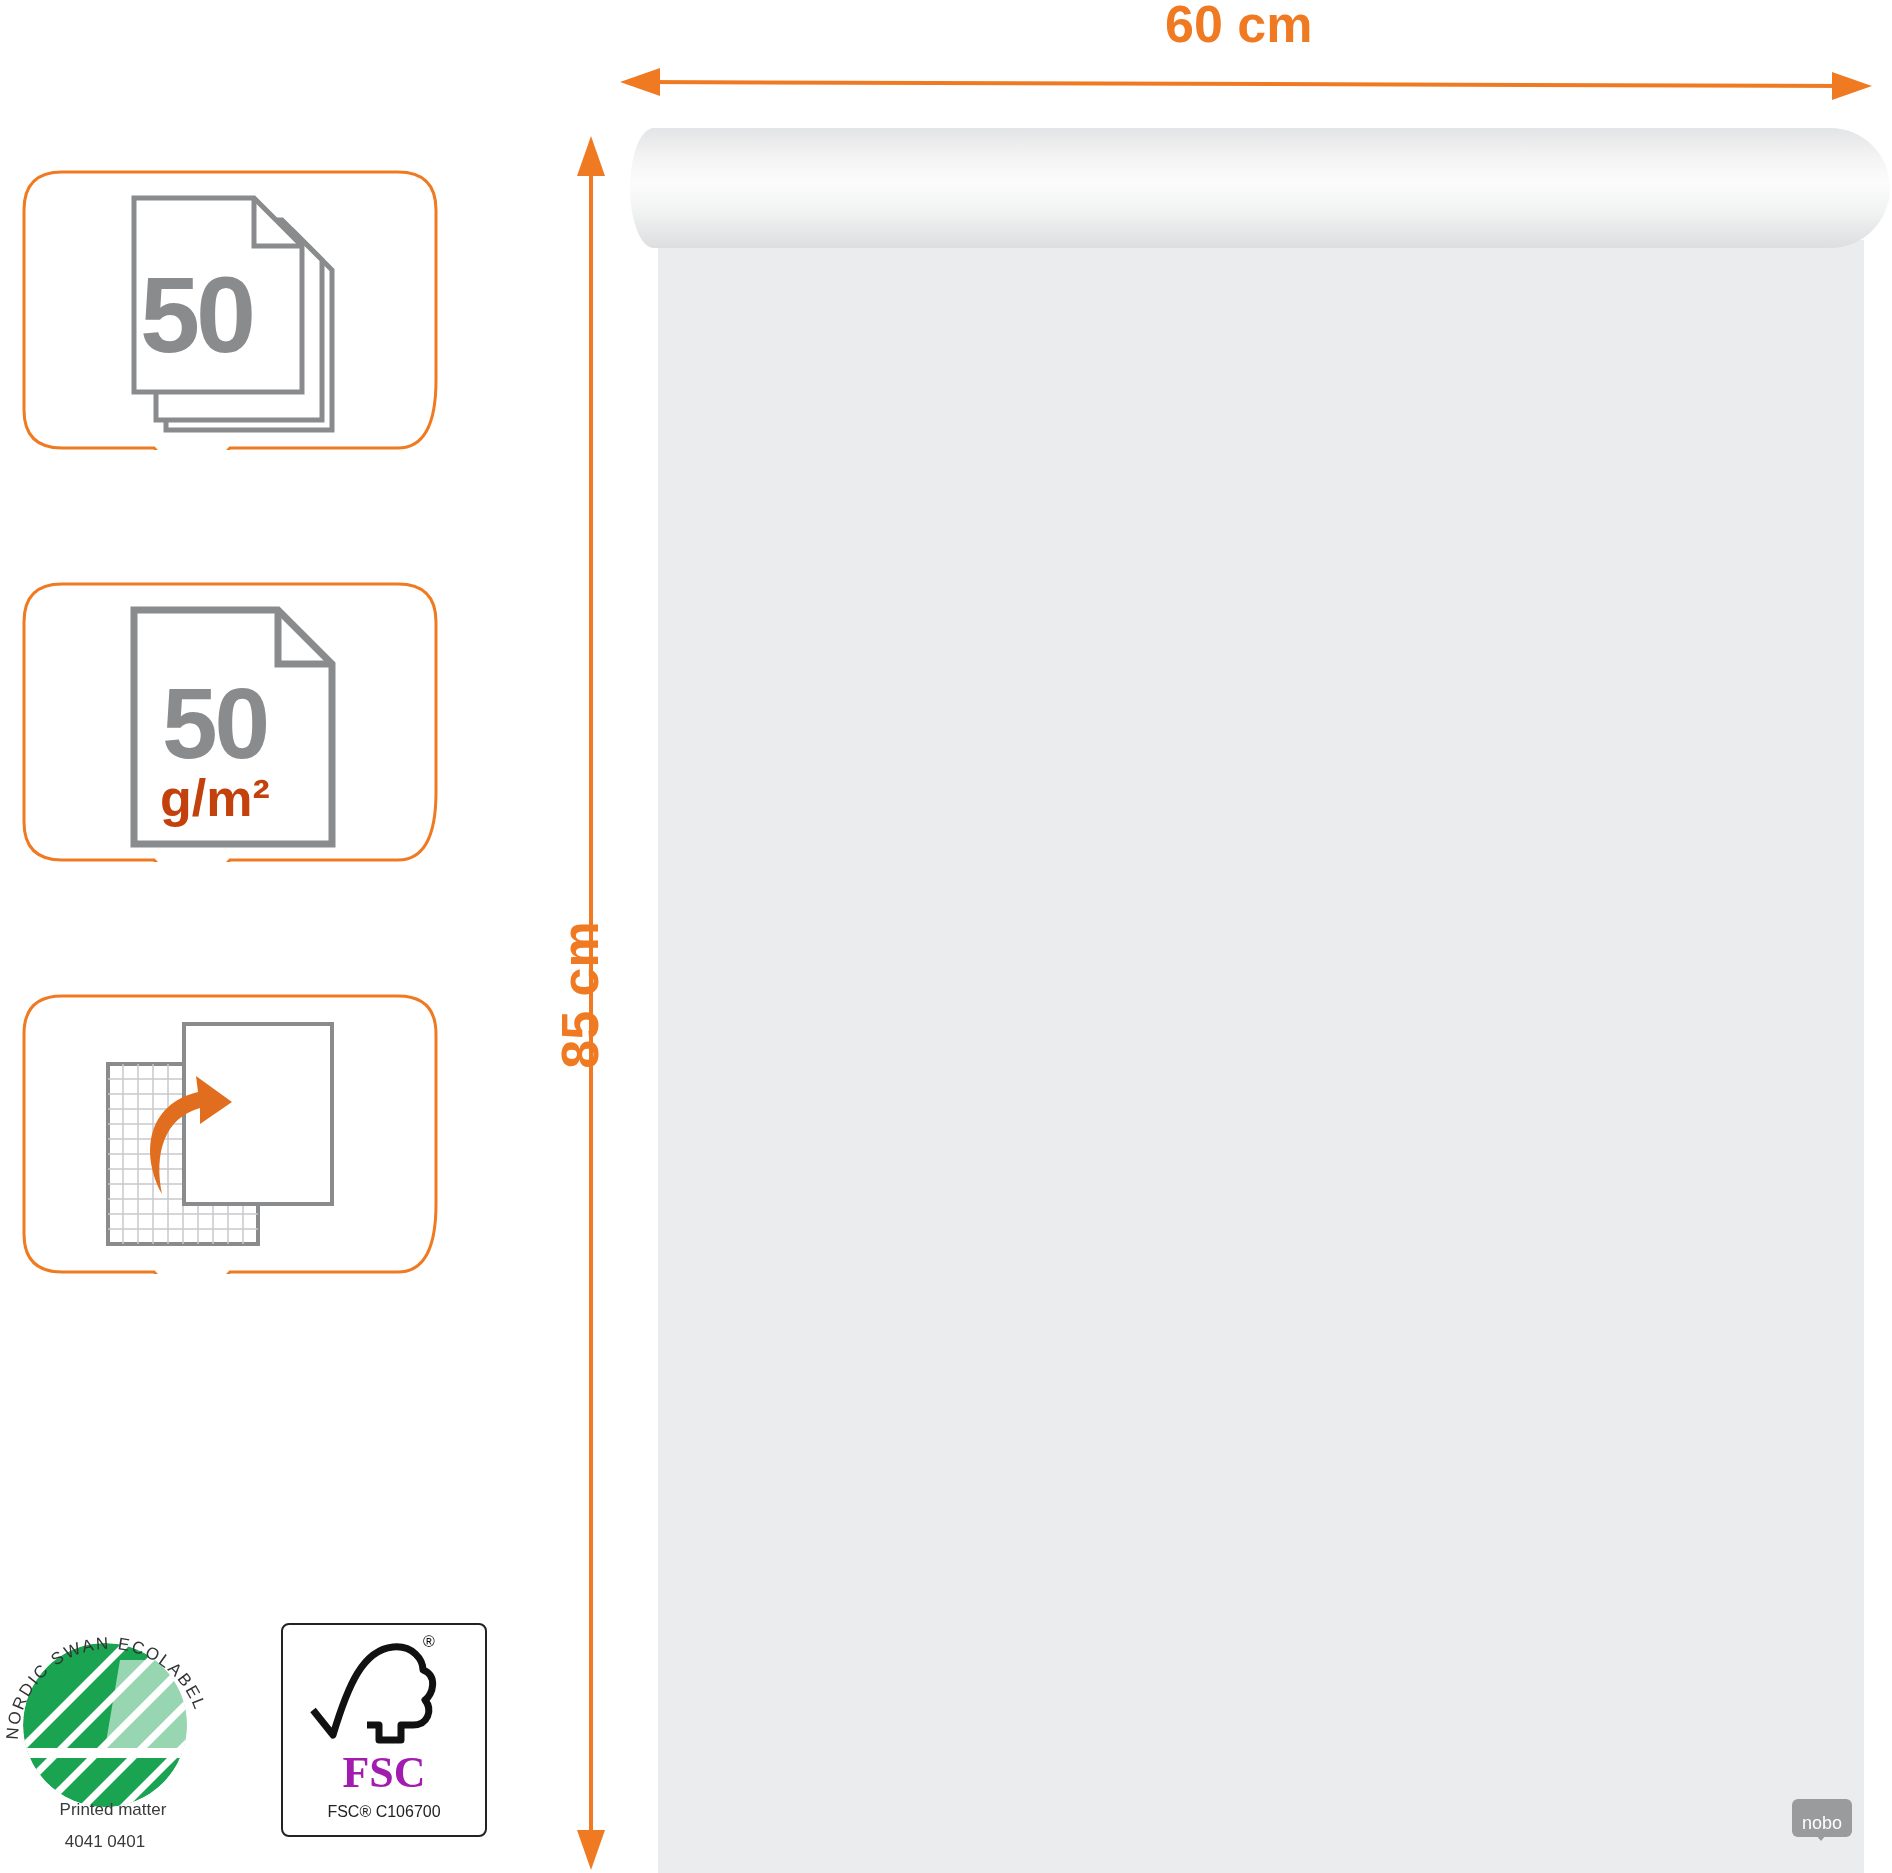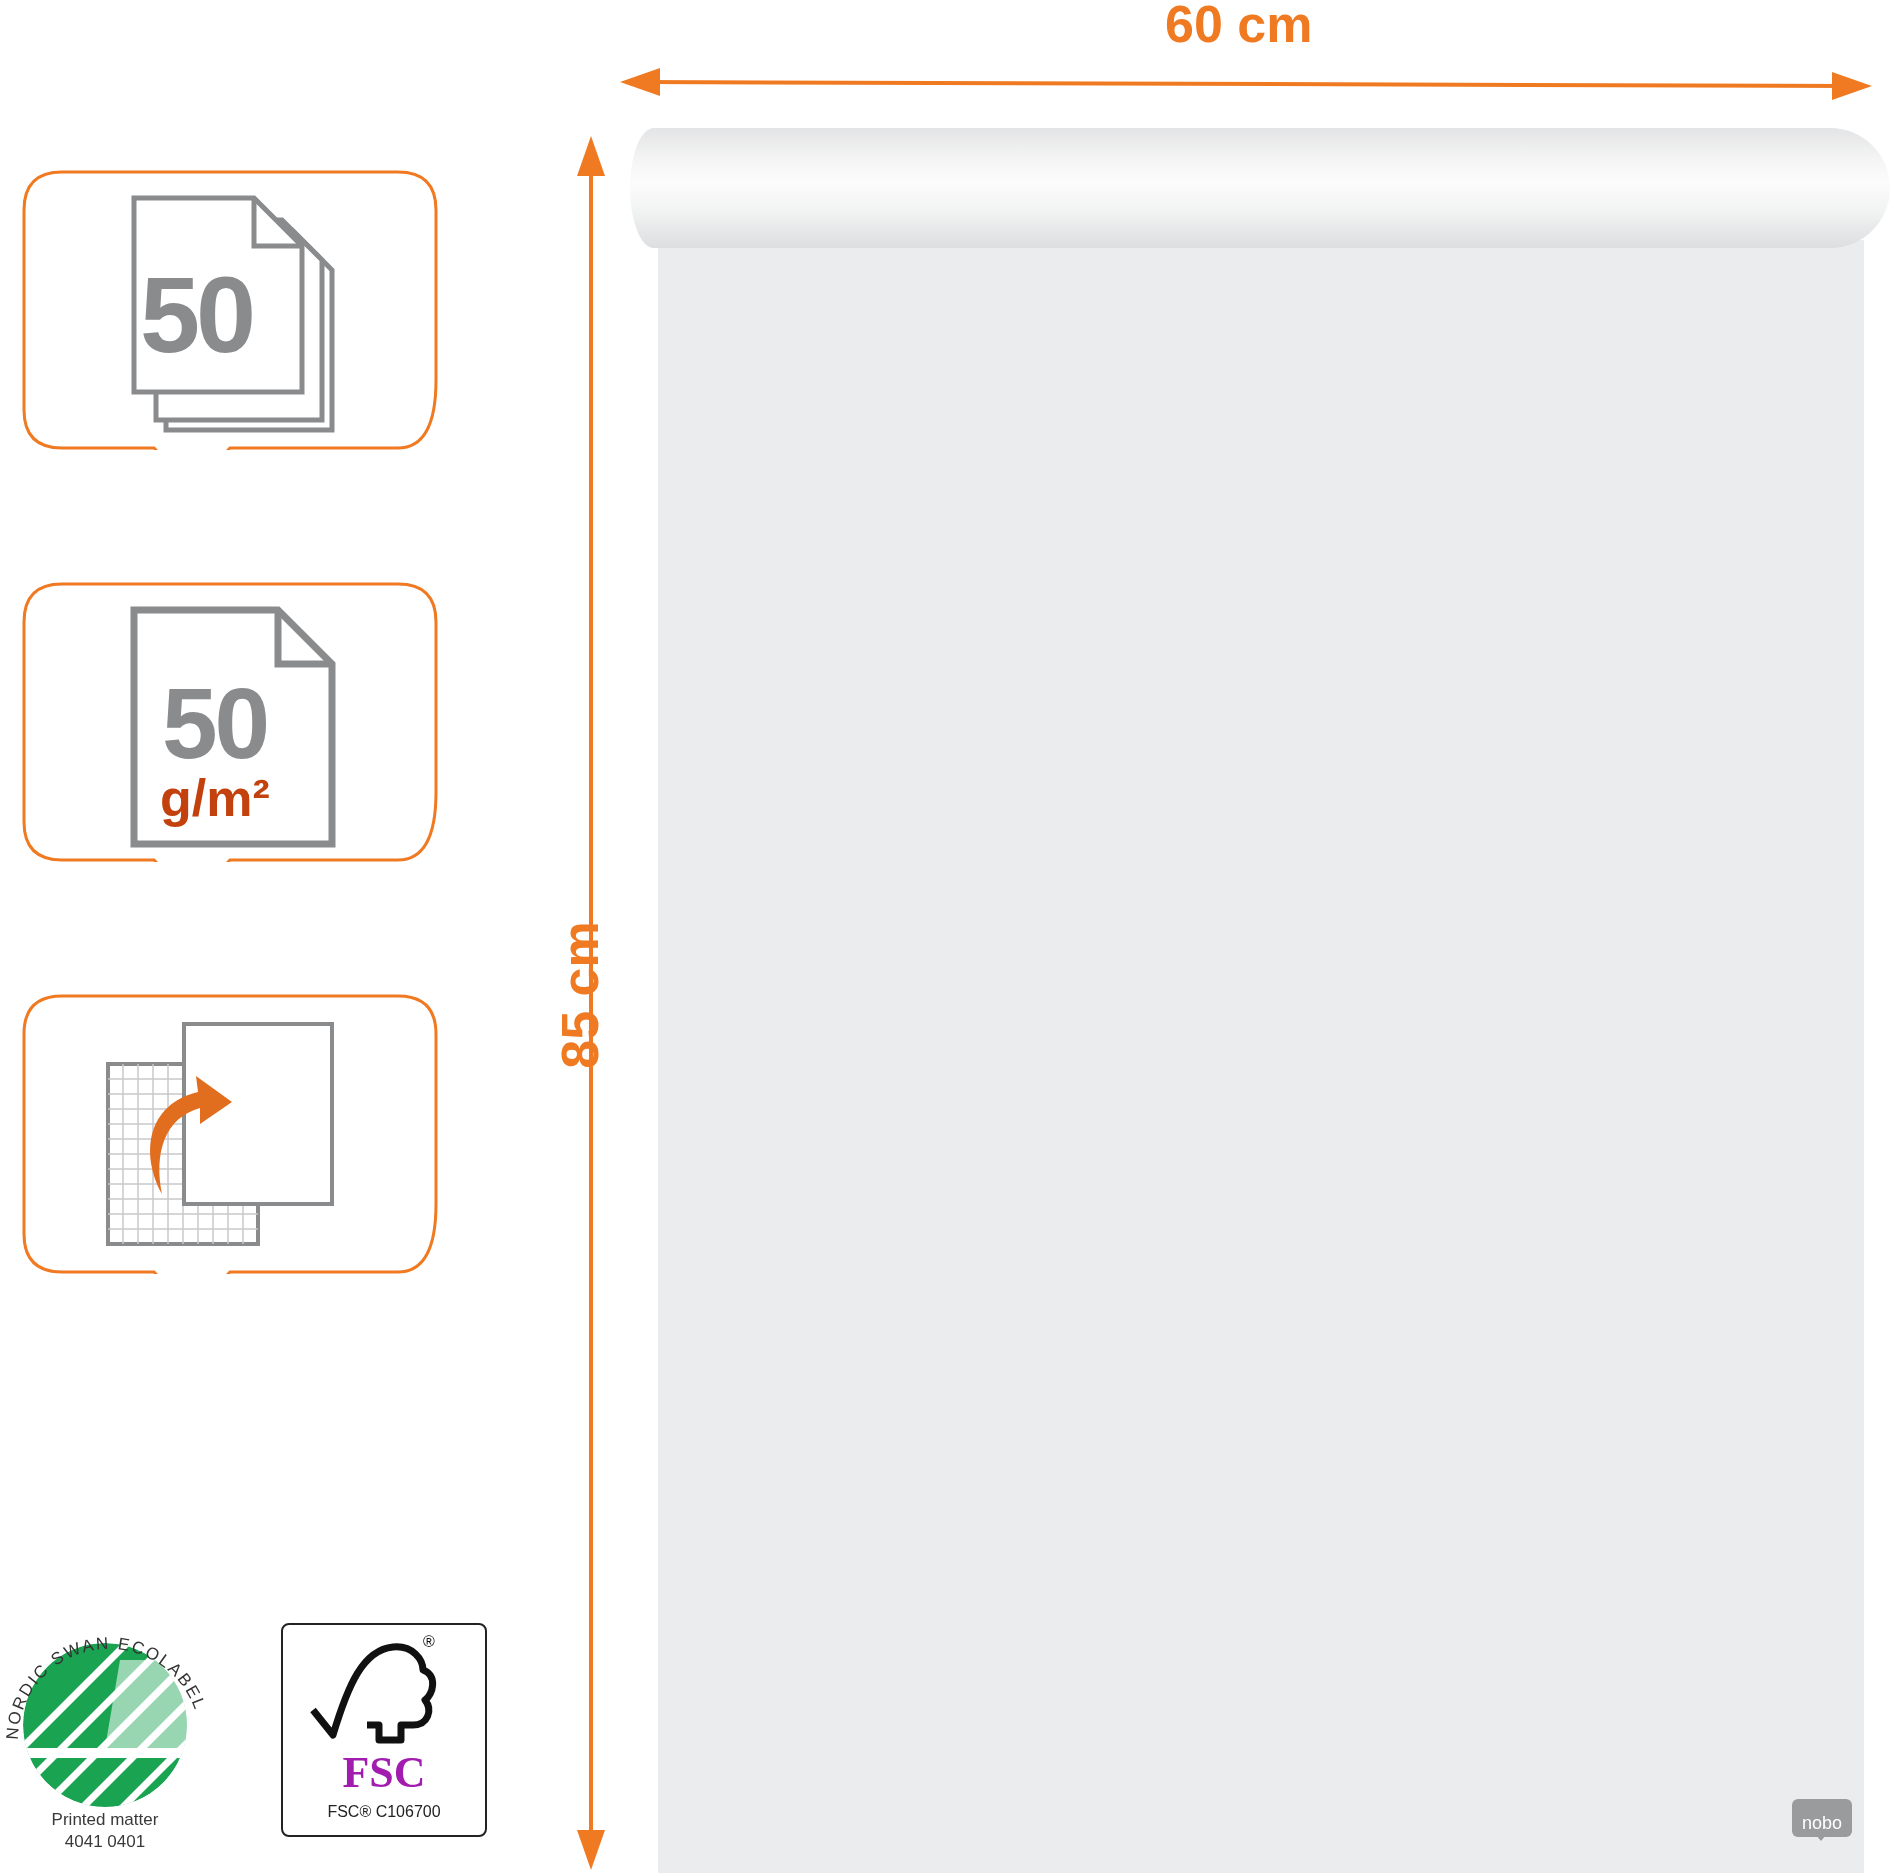--- a/index.html
+++ b/index.html
@@ -109,21 +109,21 @@
           <line x1="100" y1="250" x2="250" y2="100"></line>
         <line x1="120" y1="270" x2="270" y2="120"></line>
       </g>
       <rect x="20" y="128" width="180" height="10" fill="#fff"></rect>
       <path d="M120,40 L200,40 L200,128 L105,128 Z" fill="#fff" opacity="0.55"></path>
     </g>
     <text font-size="17" font-family="Liberation Sans, sans-serif" fill="#333" letter-spacing="2">
       <textPath href="#ringpath">NORDIC SWAN ECOLABEL</textPath>
     </text>
   </svg>
-  <div class="logo-text" style="position:absolute; left:0; top:190px; width:210px;">Printed matter</div>
+  <div class="logo-text" style="position:absolute; left:0; top:180px; width:210px;padding-left:8px;">Printed matter</div>
   <div class="logo-text" style="position:absolute; left:0; top:212px; width:210px;">4041 0401</div>
 </div>
 
 <div class="abs" style="left:281px; top:1623px; width:202px; height:210px; border:2.5px solid #222; border-radius:8px; background:#fff;">
   <svg width="202" height="130" style="position:absolute; left:0; top:0;">
     <path d="M30,85 L50,110 C65,60 80,25 110,22 C130,20 140,35 140,45 C155,50 150,70 142,75 C150,85 145,100 130,100 L118,100 L118,115 L96,115 L96,100 L84,100" fill="none" stroke="#111" stroke-width="7" stroke-linejoin="round"></path>
   </svg>
   <div style="position:absolute; left:140px; top:8px; font-size:16px; color:#111;">®</div>
   <div style="position:absolute; left:0; top:122px; width:202px; text-align:center; font-family:'Liberation Serif', serif; font-weight:bold; font-size:44px; color:#a21caf;">FSC</div>
   <div style="position:absolute; left:0; top:178px; width:202px; text-align:center; font-weight:normal; font-size:16px; color:#222;">FSC® C106700</div>

